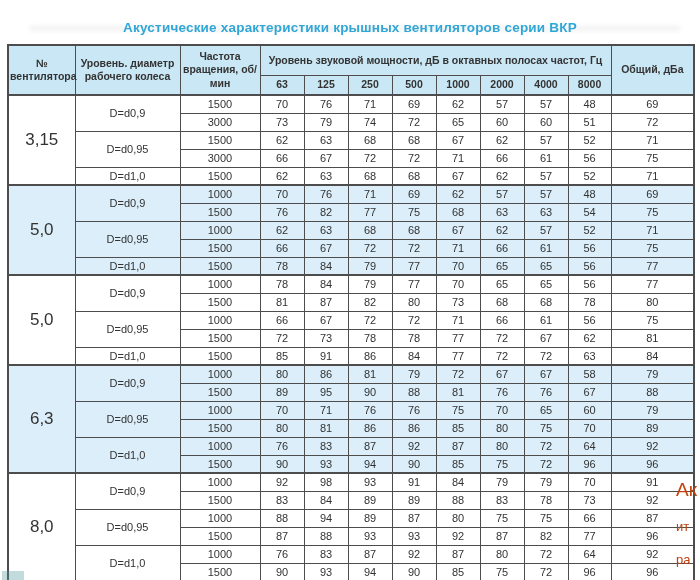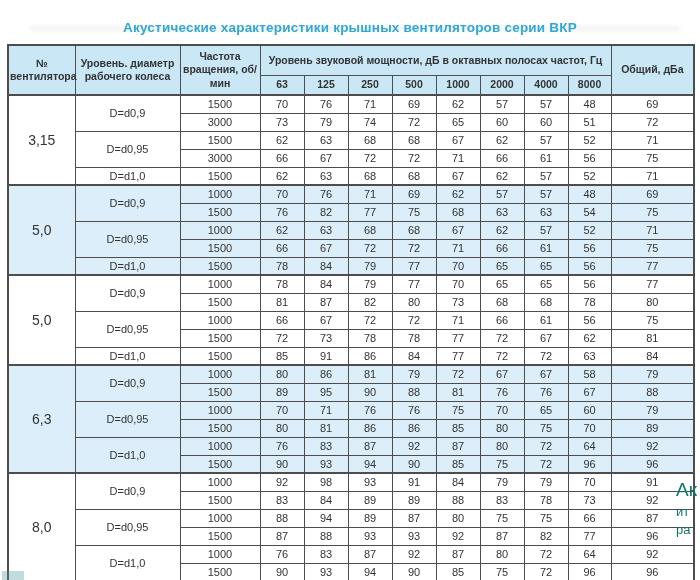--- a/index.html
+++ b/index.html
@@ -49,32 +49,32 @@
   tr.hdr1 th { height:30px; }
   tr.hdr2 th { height:20px; }
   td {
     font-size:11px;
     height:18px;
     padding:0 2px;
     background:#ffffff;
   }
   tr.shaded td { background:#dbeef9; }
   tr.group-start td { border-top:2px solid #4d4d4d; }
-  td.fan-cell { font-size:14px; }
+  td.fan-cell { font-size:17px; }
   tr.partial-row td { height:14px; border-top:2px solid #4d4d4d; }
   .watermark {
     position:absolute;
     left:676px; top:480px;
-    color:#0f766e;
+    color:#c2410c;
     line-height:1.1;
     white-space:nowrap;
     pointer-events:none;
   }
   .watermark .w1 { font-size:19px; }
-  .watermark .w2, .watermark .w3 { font-size:13px; margin-top:4px; }
+  .watermark .w2, .watermark .w3 { font-size:13px; margin-top:19px; }
   .corner-sliver {
     position:absolute;
     left:2px; top:571px;
     width:22px; height:9px;
     background:#4f9aa0;
     opacity:0.35;
   }
 </style>
 </head>
 <body>

